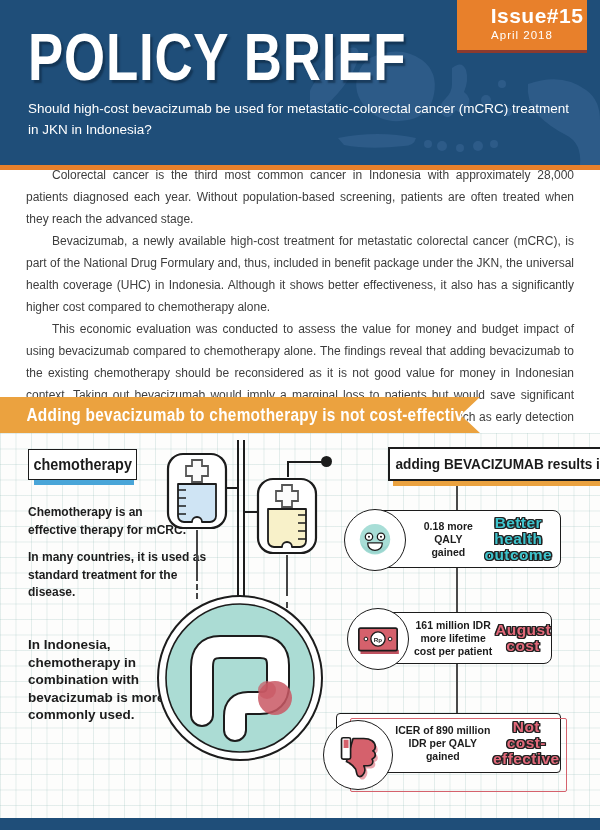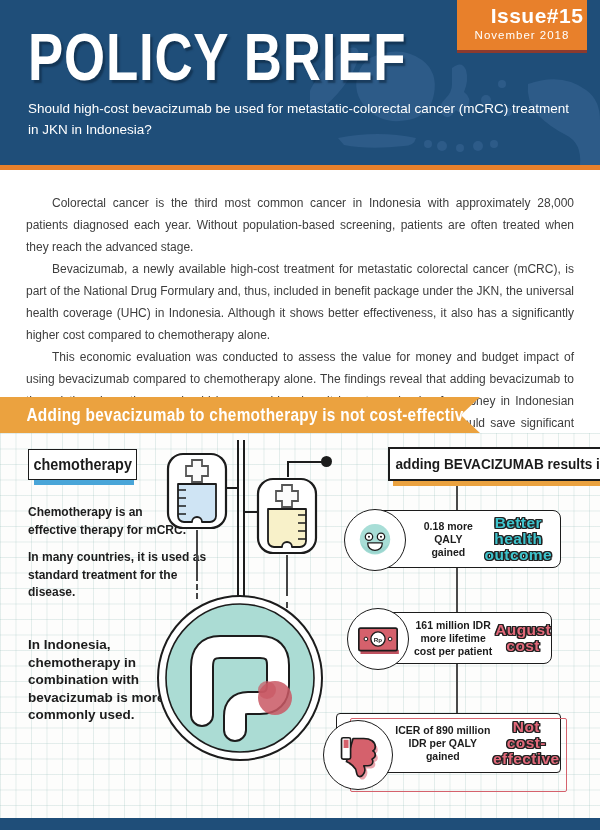--- a/index.html
+++ b/index.html
@@ -23,21 +23,21 @@
     left:28px;top:24px;color:#fff;font-weight:bold;font-size:66px;line-height:1;
     transform:scaleX(.8);transform-origin:left top;letter-spacing:1px;white-space:nowrap;
     text-shadow:3px 3px 2px rgba(8,30,52,.5);
   }
   .question{
     left:28px;top:99px;width:545px;color:#fff;font-size:13.5px;line-height:1.55;font-weight:400;
   }
   .orange-line{left:0;top:165px;width:600px;height:5px;background:#e8802b;}
 
   
-  .article{left:0;top:192px;width:600px;padding:0 26px;box-sizing:border-box;}
+  .article{left:0;top:164px;width:600px;padding:0 26px;box-sizing:border-box;}
   .article p{
     margin:0;font-size:12px;line-height:22px;color:#3d3d3d;
     text-align:justify;text-indent:26px;
   }
 
   
   .banner{
     left:0;top:397px;width:480px;height:36px;background:#eba23f;
     clip-path:polygon(0 0,100% 0,96% 50%,100% 100%,0 100%);
     display:flex;align-items:center;
@@ -137,21 +137,21 @@
           <circle cx="184" cy="104" r="4"></circle>
         <circle cx="176" cy="60" r="5"></circle>
           <circle cx="192" cy="44" r="4"></circle>
           <circle cx="198" cy="72" r="4"></circle>
         <path d="M218 44 q34 -12 58 6 q14 10 14 30 l0 45 l-20 0 q2 -22 -14 -30 q-16 -8 -28 -20 q-12 -14 -10 -31 z"></path>
       </g>
     </svg>
 
     <div class="abs badge">
       <div class="issue">Issue#15</div>
-      <div class="date">November 2018</div>
+      <div class="date">April 2018</div>
     </div>
 
     <div class="abs policy-title">POLICY BRIEF</div>
     <div class="abs question">Should high-cost bevacizumab be used for metastatic-colorectal cancer (mCRC) treatment in JKN in Indonesia?</div>
   </div>
   <div class="abs orange-line"></div>
 
   <div class="abs article">
     <p>Colorectal cancer is the third most common cancer in Indonesia with approximately 28,000 patients diagnosed each year. Without population-based screening, patients are often treated when they reach the advanced stage.</p>
     <p>Bevacizumab, a newly available high-cost treatment for metastatic colorectal cancer (mCRC), is part of the National Drug Formulary and, thus, included in benefit package under the JKN, the universal health coverage (UHC) in Indonesia. Although it shows better effectiveness, it also has a significantly higher cost compared to chemotherapy alone.</p>

